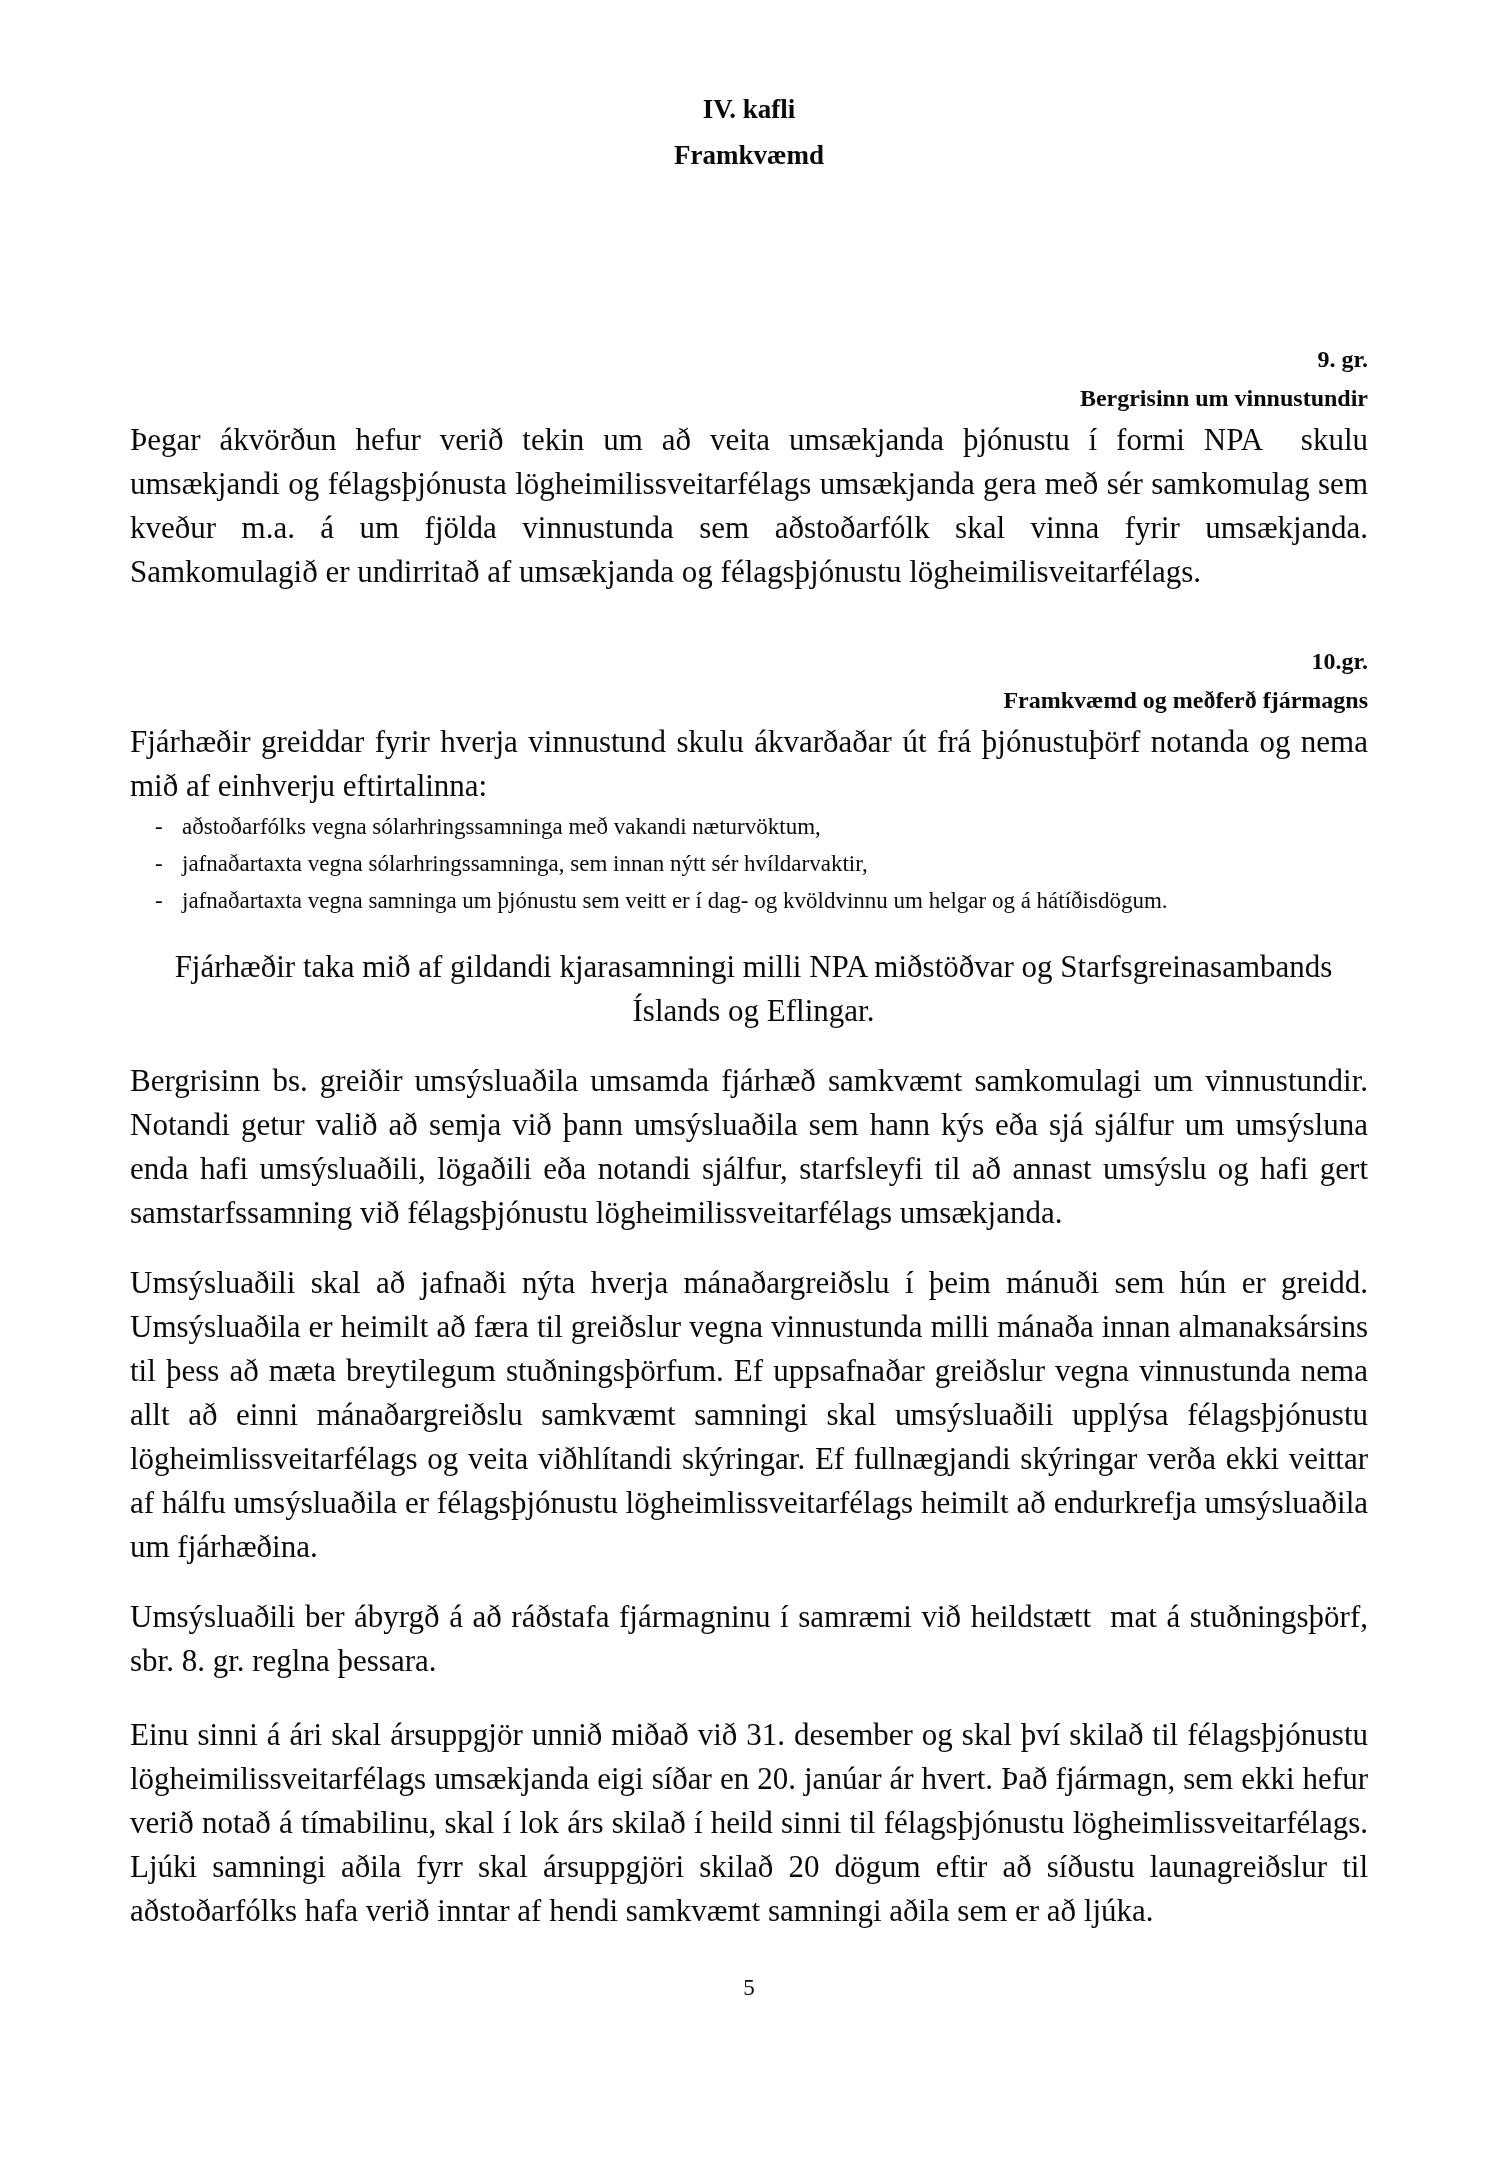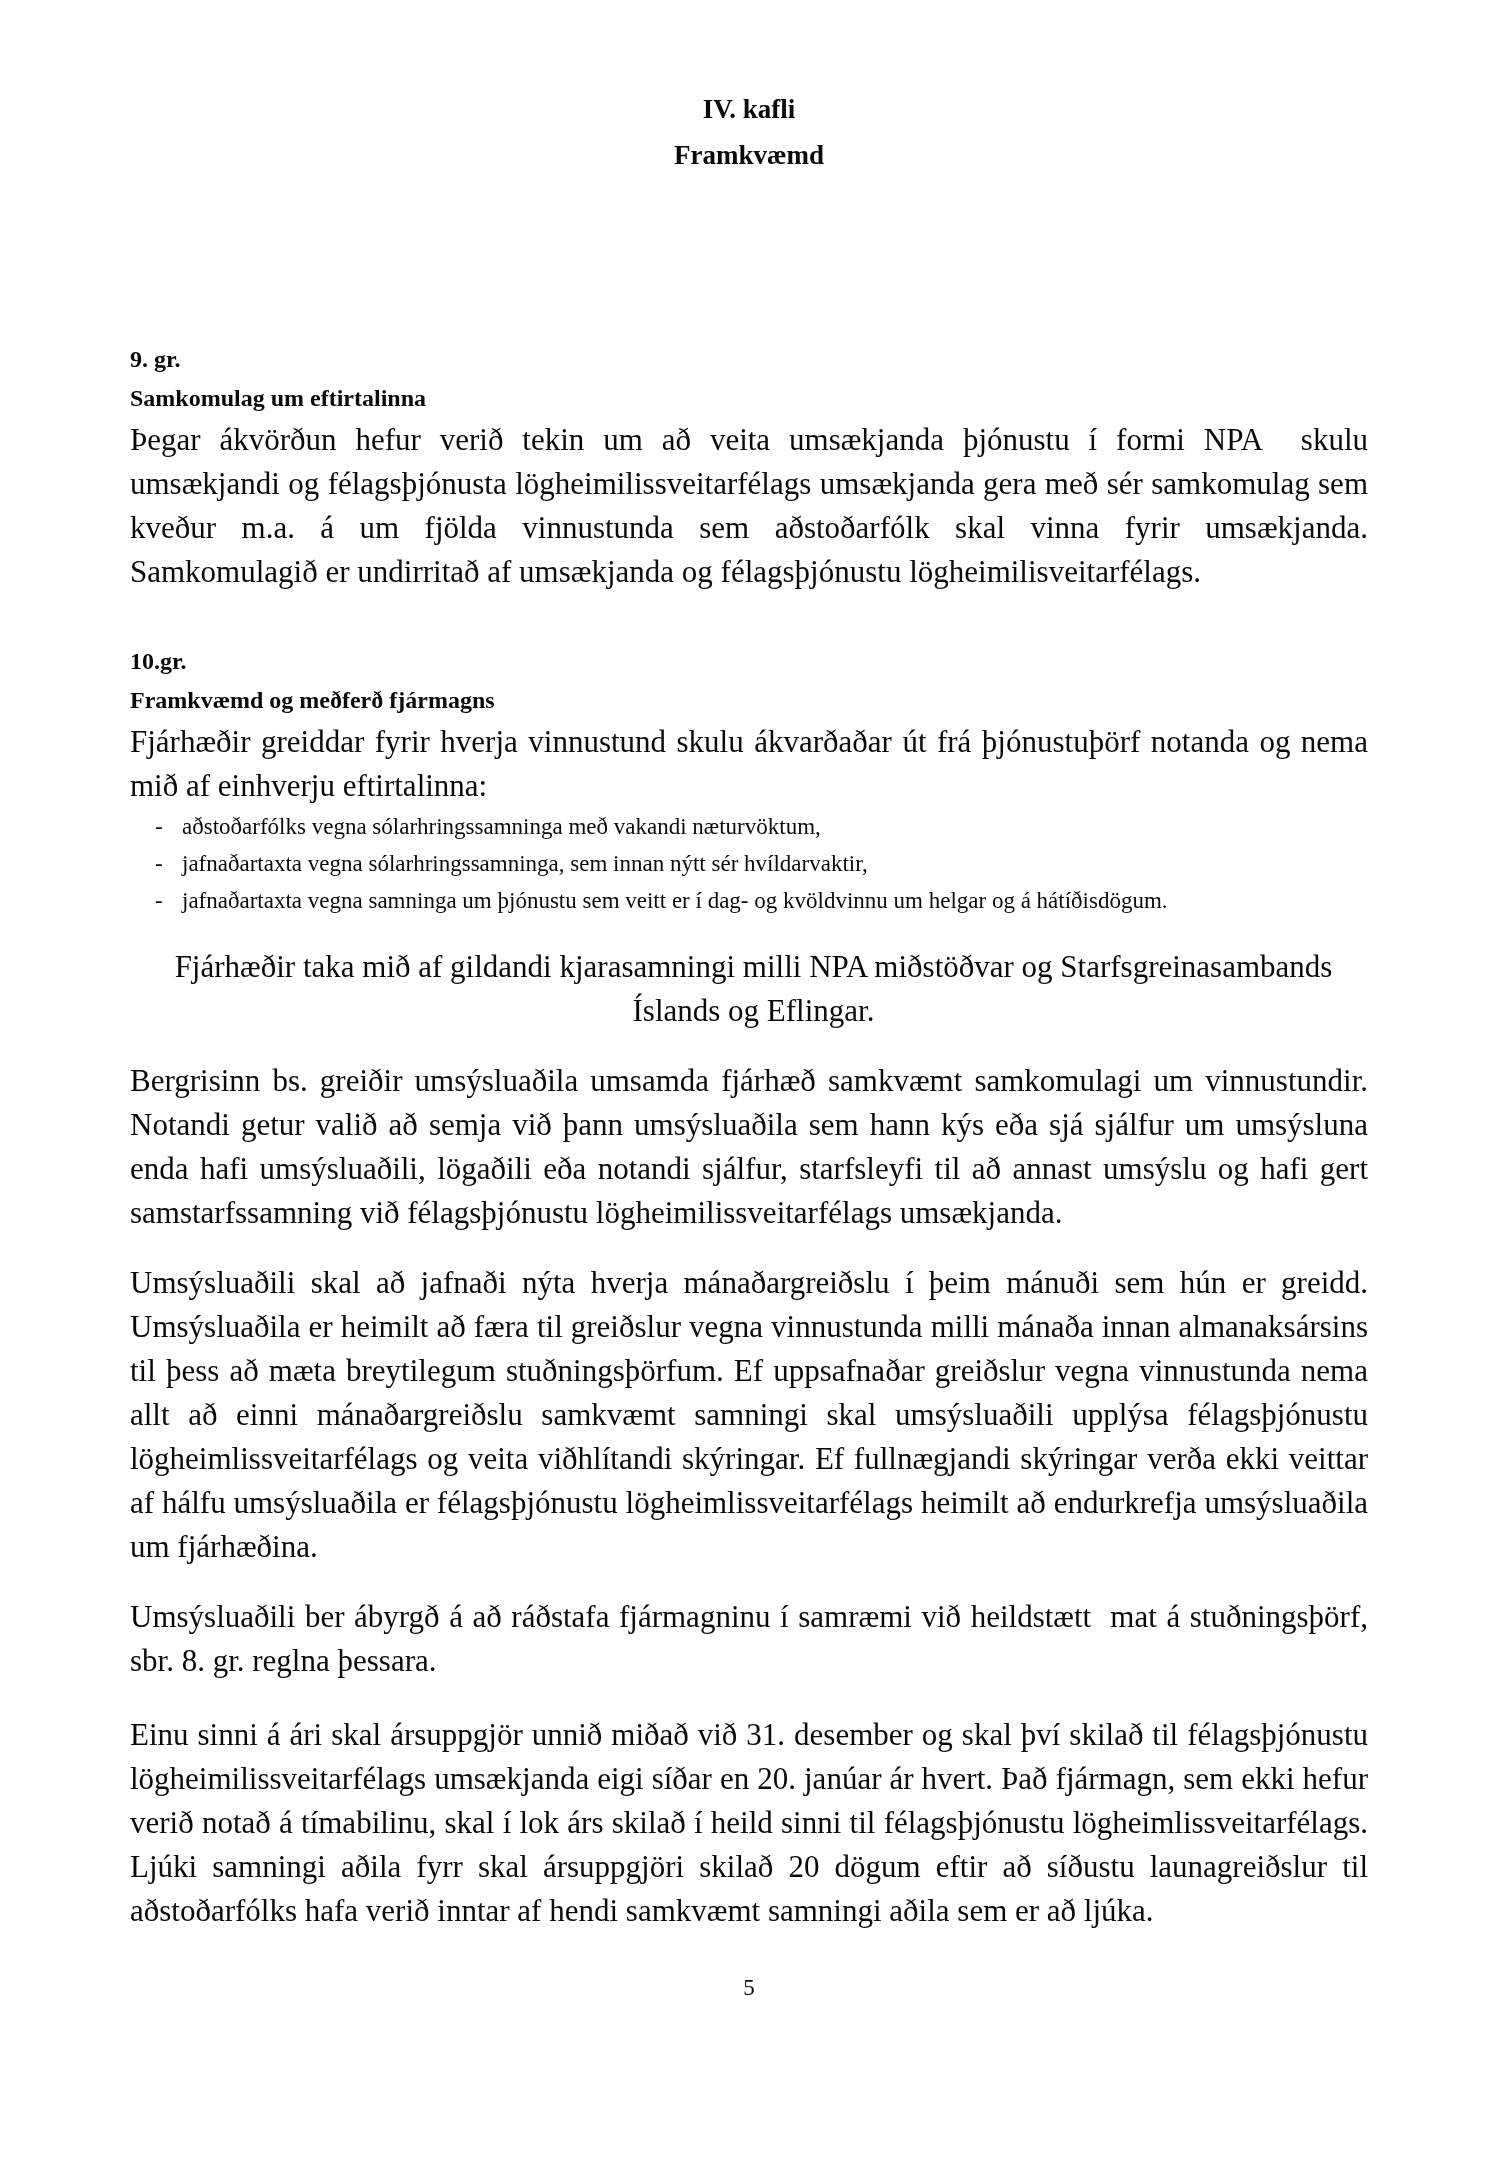--- a/index.html
+++ b/index.html
@@ -19,21 +19,21 @@
     text-align: center;
     font-weight: bold;
     font-size: 27px;
     line-height: 46px;
   }
   .section { margin: 0; }
   .section-9  { margin-top: 162px; }
   .section-10 { margin-top: 48px; }
   .grein-number,
   .grein-title {
-    text-align: left;
+    text-align: right;
     font-weight: bold;
     font-size: 24px;
     line-height: 39px;
     margin: 0;
   }
   .para {
     font-size: 31px;
     line-height: 44px;
     margin: 0;
     text-align: justify;
@@ -73,21 +73,21 @@
 
 <div class="page">
 
   <header class="chapter-head">
     <div>IV. kafli</div>
     <div>Framkvæmd</div>
   </header>
 
   <section class="section section-9">
     <h2 class="grein-number">9. gr.</h2>
-    <h3 class="grein-title">Samkomulag um eftirtalinna</h3>
+    <h3 class="grein-title">Bergrisinn um vinnustundir</h3>
     <p class="para">Þegar ákvörðun hefur verið tekin um að veita umsækjanda þjónustu í formi NPA&nbsp; skulu umsækjandi og félagsþjónusta lögheimilissveitarfélags umsækjanda gera með sér samkomulag sem kveður m.a. á um fjölda vinnustunda sem aðstoðarfólk skal vinna fyrir umsækjanda. Samkomulagið er undirritað af umsækjanda og félagsþjónustu lögheimilisveitarfélags.</p>
   </section>
 
   <section class="section section-10">
     <h2 class="grein-number">10.gr.</h2>
     <h3 class="grein-title">Framkvæmd og meðferð fjármagns</h3>
     <p class="para">Fjárhæðir greiddar fyrir hverja vinnustund skulu ákvarðaðar út frá þjónustuþörf notanda og nema mið af einhverju eftirtalinna:</p>
 
     <ul class="dash-list">
       <li>

